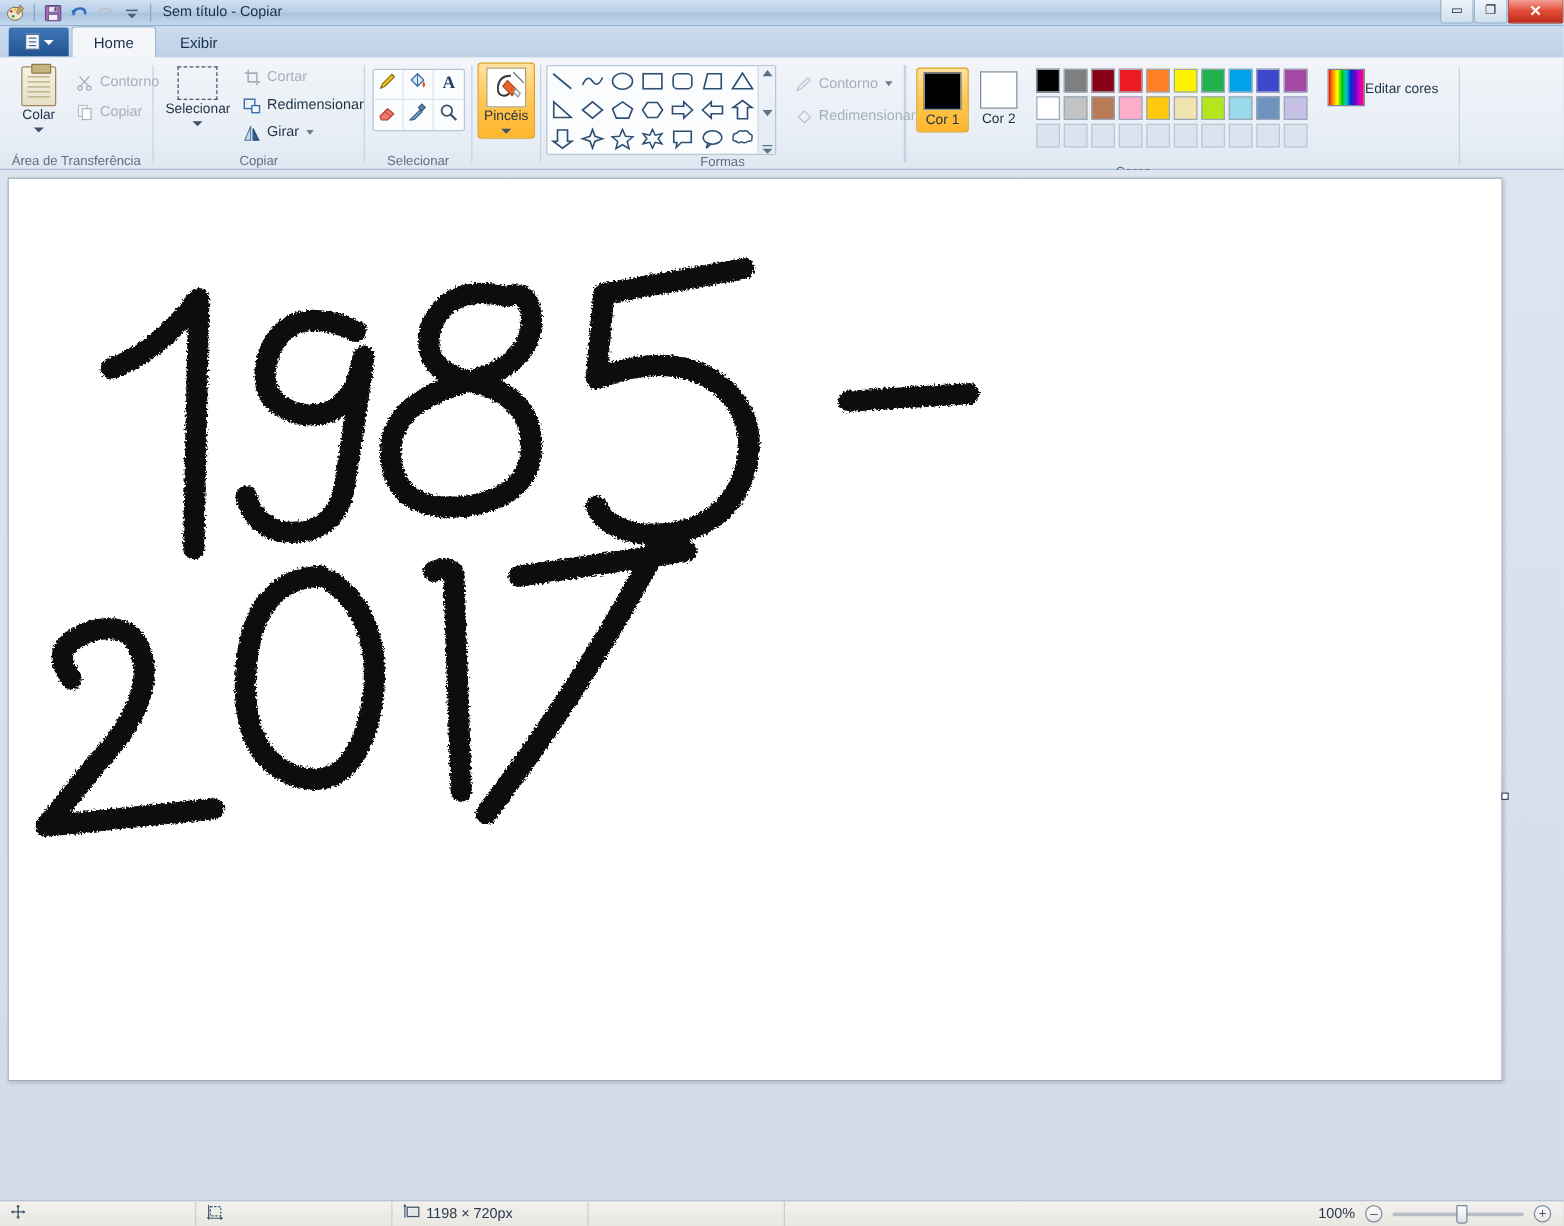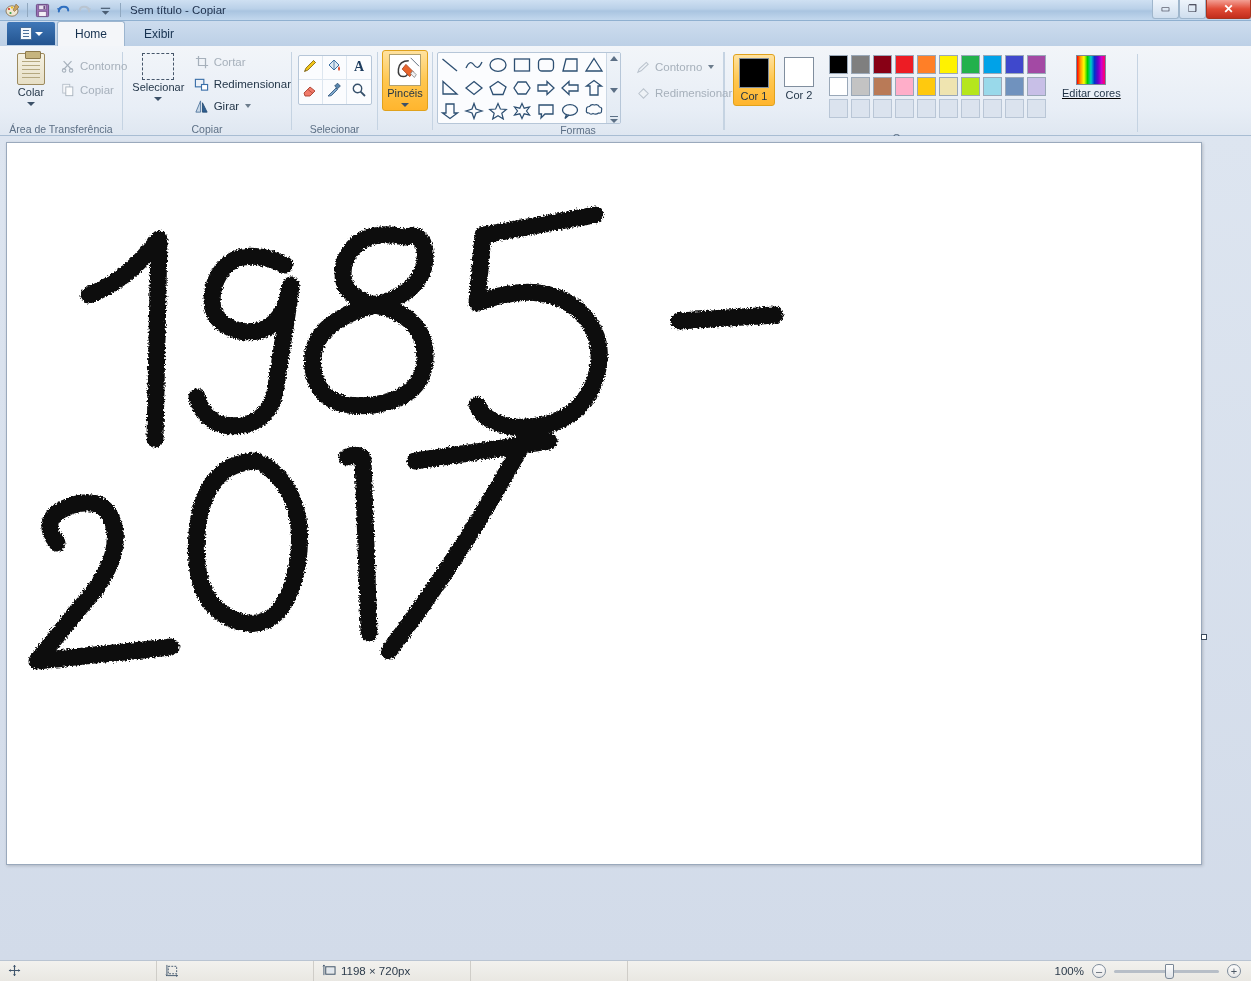--- a/index.html
+++ b/index.html
@@ -165,21 +165,21 @@
     display:flex; flex-direction:column; align-items:center; padding:3px 5px; border-radius:3px;
   }
   .colorbtn.sel { background: linear-gradient(#ffe2a0,#ffc74f 50%,#ffb52e); border:1px solid #e0a21d; }
   .colorchip { width: 30px; height: 30px; border:1px solid #808e9e; }
   .colorbtn .lbl { font-size: 11px; color:#1f3245; line-height:1.1; text-align:center; margin-top:2px; }
 
   .palette { display: grid; grid-template-columns: repeat(10, 21px); grid-template-rows: repeat(3, 21px); gap: 1px; }
   .swatch { width: 19px; height: 19px; border: 1px solid #9aa8b8; background:#fff; }
   .swatch.empty { background:#dbe3ee; border-color:#b9c6d6; }
 
-  .editcolors { display:flex; flex-direction:column; align-items:center; padding: 0 6px; text-decoration: underline; }
+  .editcolors { display:flex; flex-direction:row; align-items:center; padding: 0 6px; }
   .rainbow {
     width:30px; height:30px; border:1px solid #7d8a9a;
     background: linear-gradient(90deg,#ff0000,#ff9900,#ffff00,#00cc00,#00cccc,#0033cc,#6600cc,#cc00cc,#ff0066);
   }
 
   
   .workspace {
     position: absolute; top: 136px; left: 0; width: 1251px; height: 824px;
     background: linear-gradient(#dde5f0, #d2dbe9);
   }

